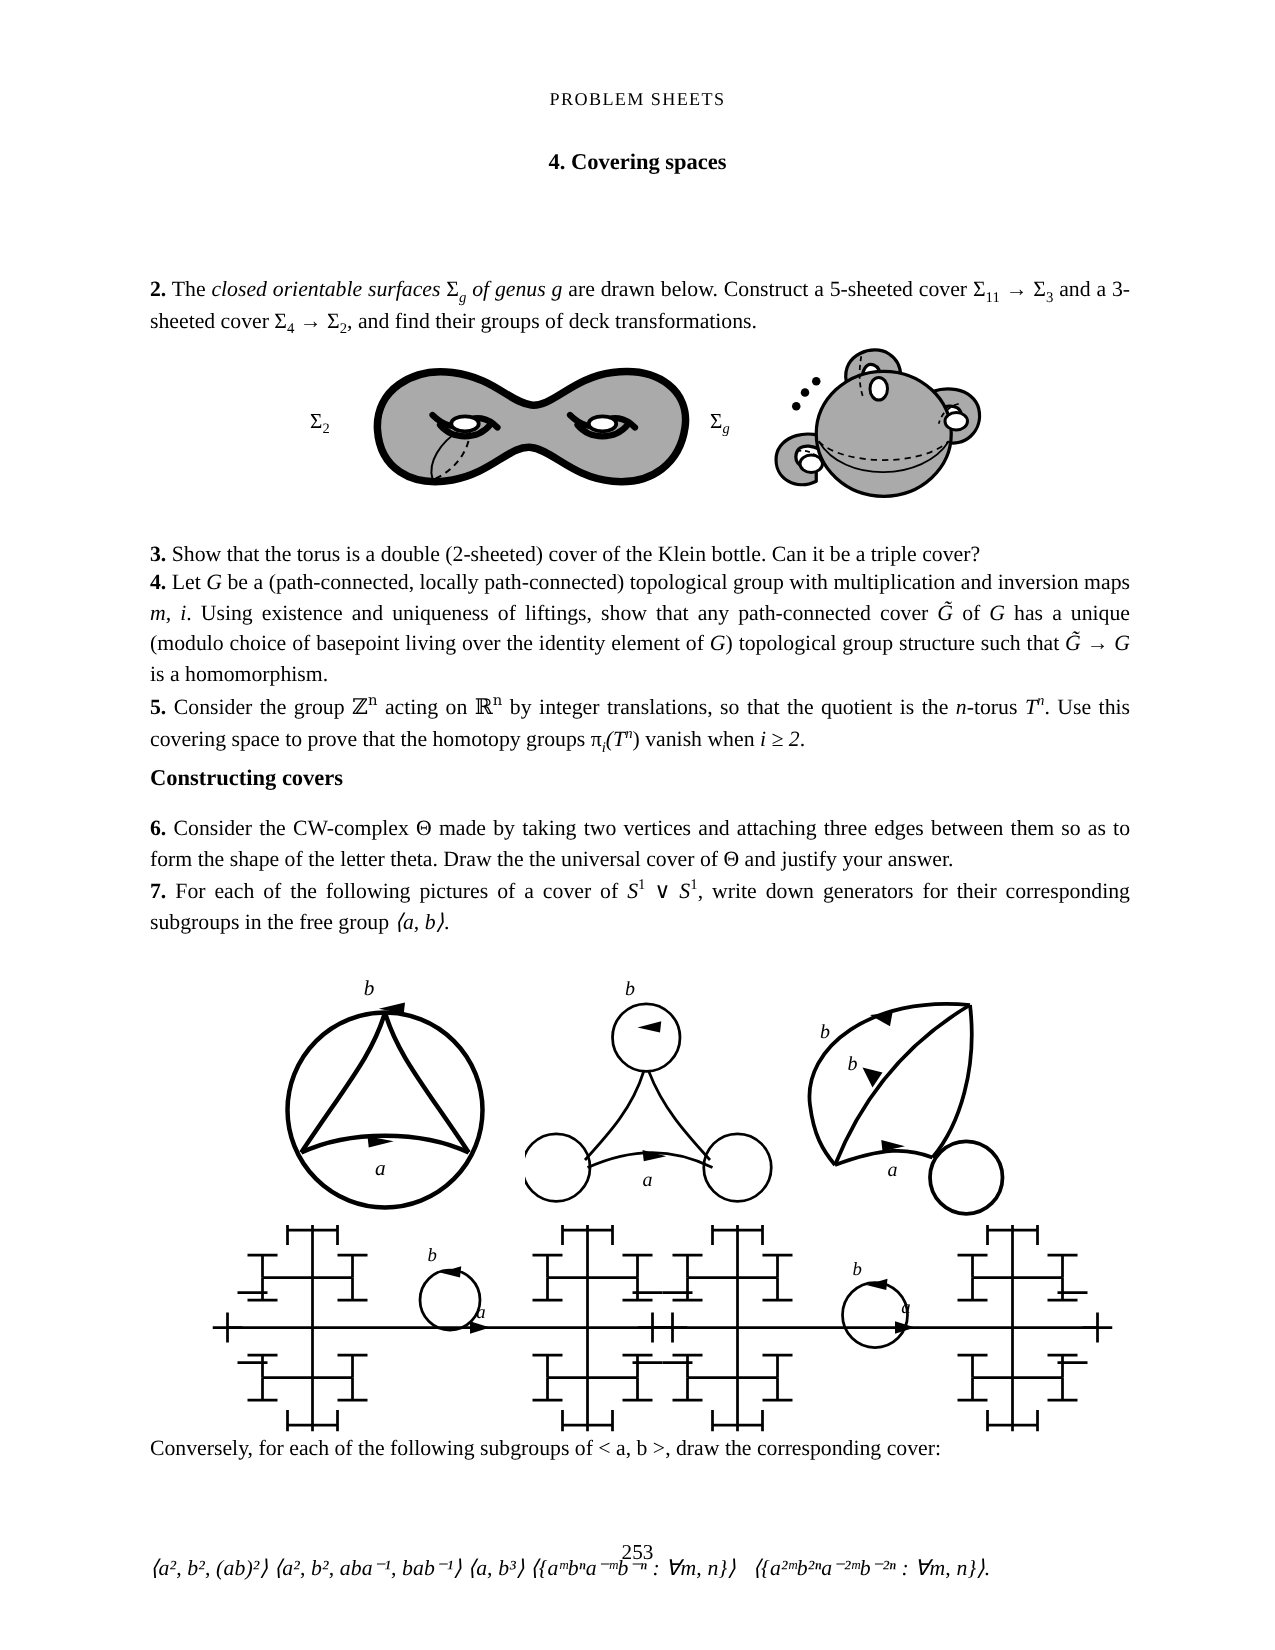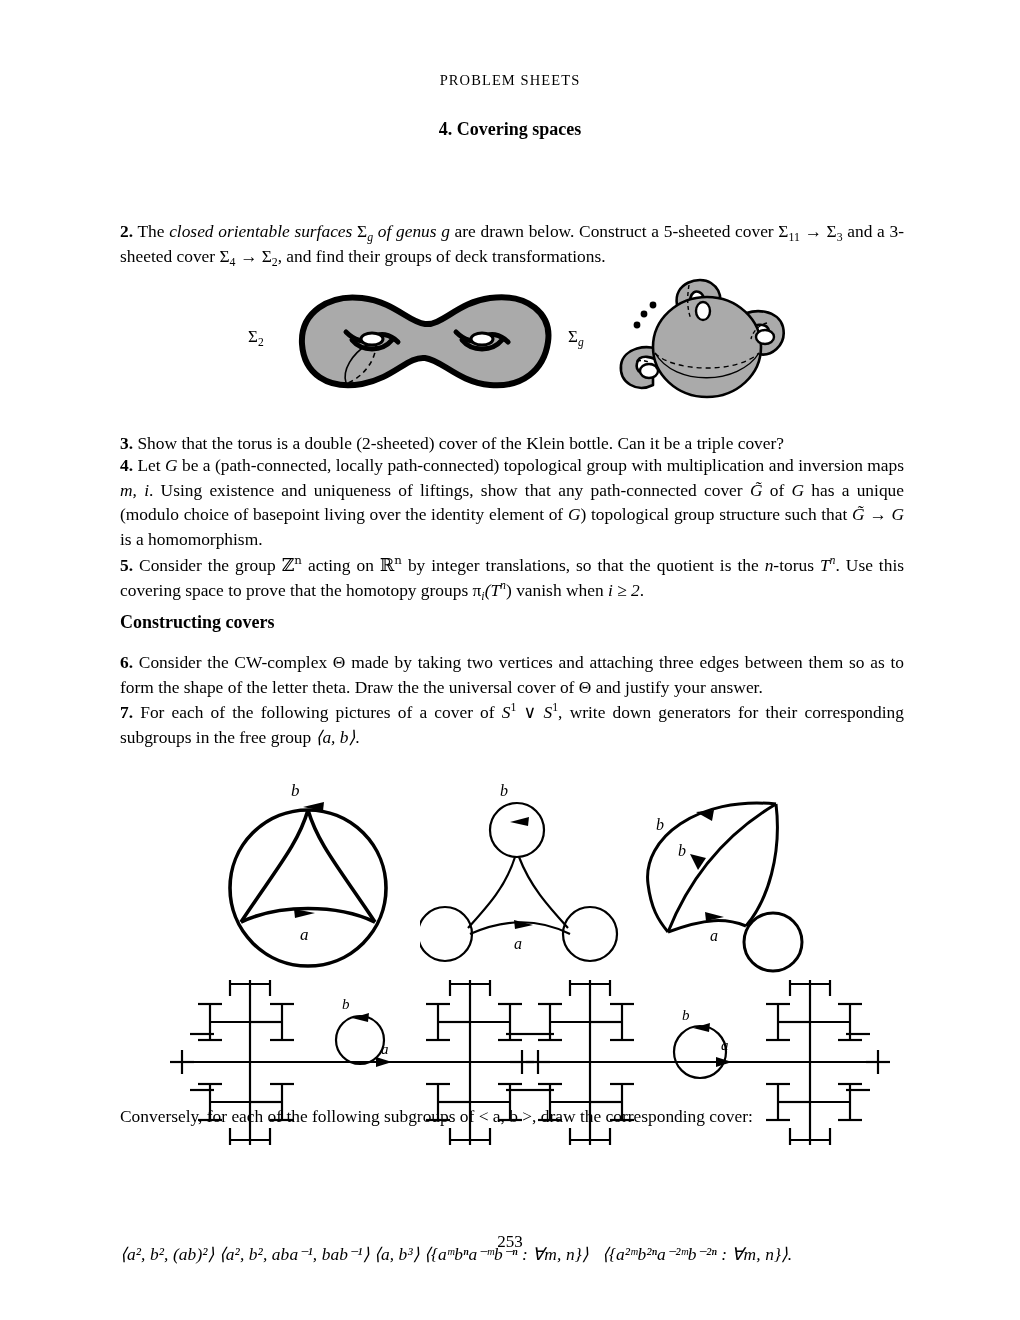--- a/index.html
+++ b/index.html
@@ -330,21 +330,21 @@
       <circle cx="190" cy="72" r="26" fill="none" stroke="#000000" stroke-width="2.2"></circle>
       <g fill="#000000">
         <path d="M199,52 L183,48 L200,43 Z"></path>
         <path d="M222,82 L206,77 L206,87 Z"></path>
       </g>
       <text x="172" y="40" font-family="Liberation Serif, serif" font-size="15" font-style="italic">b</text>
       <text x="211" y="70" font-family="Liberation Serif, serif" font-size="15" font-style="italic">a</text>
     </svg>
   </div>
 
-  <div class="body-col" style="top:1104px;">
+  <div class="body-col" style="top:1146px;">
     <p class="conv-line">Conversely, for each of the following subgroups of &lt; a, b &gt;, draw the corresponding cover:</p>
   </div>
 
   <div class="body-col" style="top:1244px;">
     <p class="formula-line">
       <span class="mi">⟨a², b², (ab)²⟩</span>
       <span class="mi">⟨a², b², aba⁻¹, bab⁻¹⟩</span>
       <span class="mi">⟨a, b³⟩</span>
       <span class="mi">⟨{aᵐbⁿa⁻ᵐb⁻ⁿ : ∀m, n}⟩</span>
       &nbsp;

